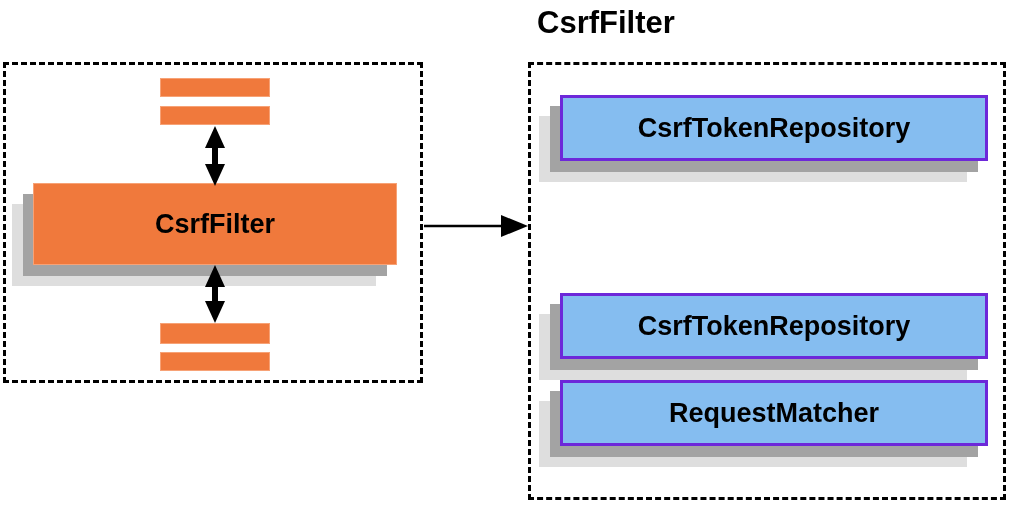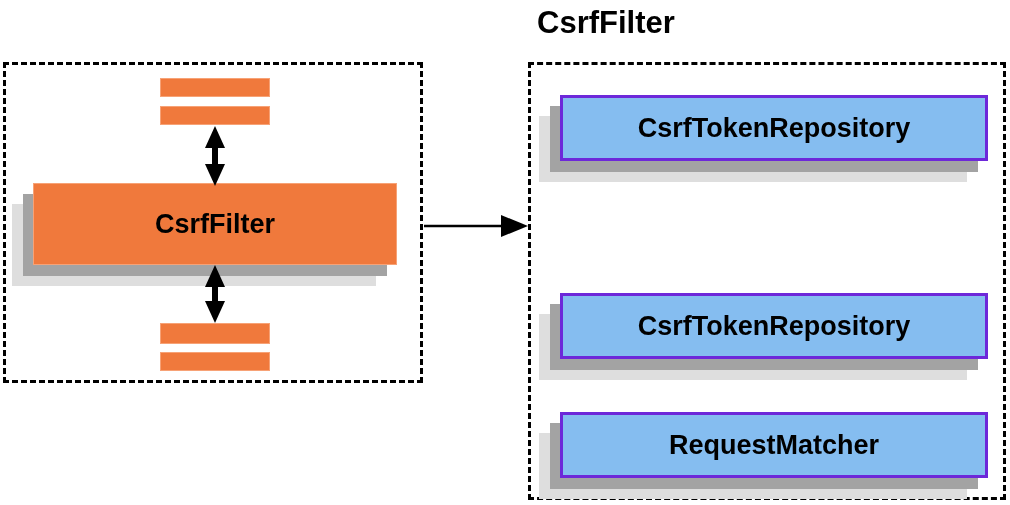--- a/index.html
+++ b/index.html
@@ -79,21 +79,21 @@
     border: 3px solid #6d28d9;
     box-sizing: border-box;
     box-shadow: -10px 11px 0 0 #a3a3a3, -21px 21px 0 0 #dedede;
     display: flex;
     align-items: center;
     justify-content: center;
   }
   #component-box-0 { top: 95px; }
   #component-box-1 { top: 193px; }
   #component-box-2 { top: 293px; }
-  #component-box-3 { top: 412px; justify-content: center; }
+  #component-box-3 { top: 380px; justify-content: center; }
   .component-box .box-label {
     font-size: 27px;
     font-weight: bold;
     color: #000000;
     white-space: nowrap;
   }
 
   #arrows-layer {
     position: absolute;
     left: 0;

